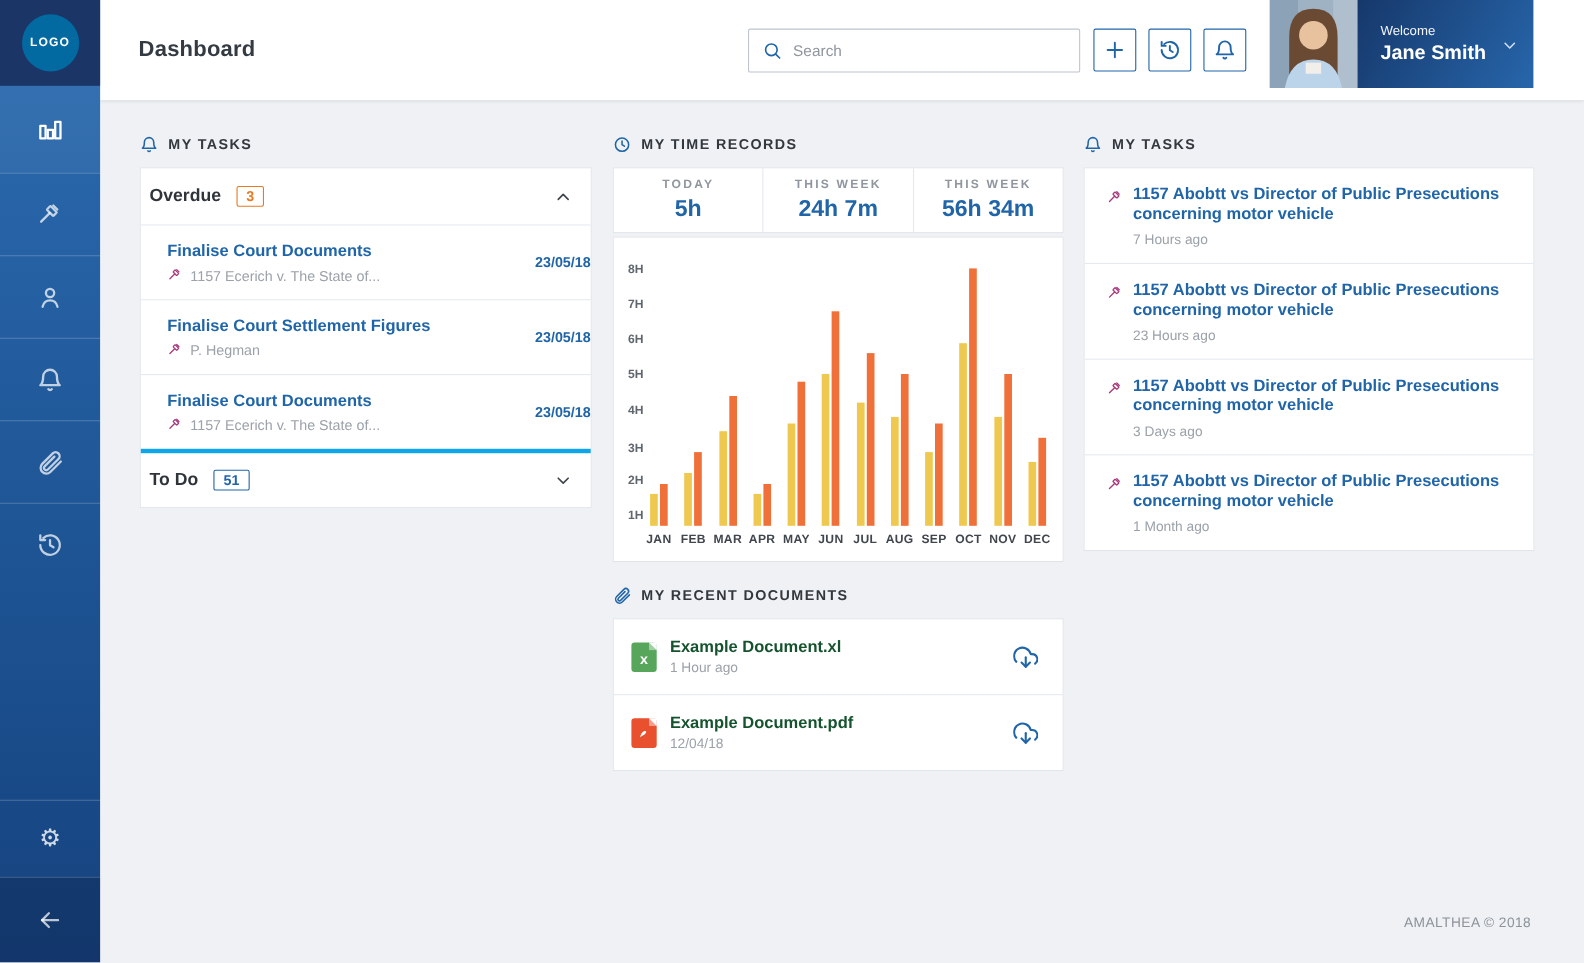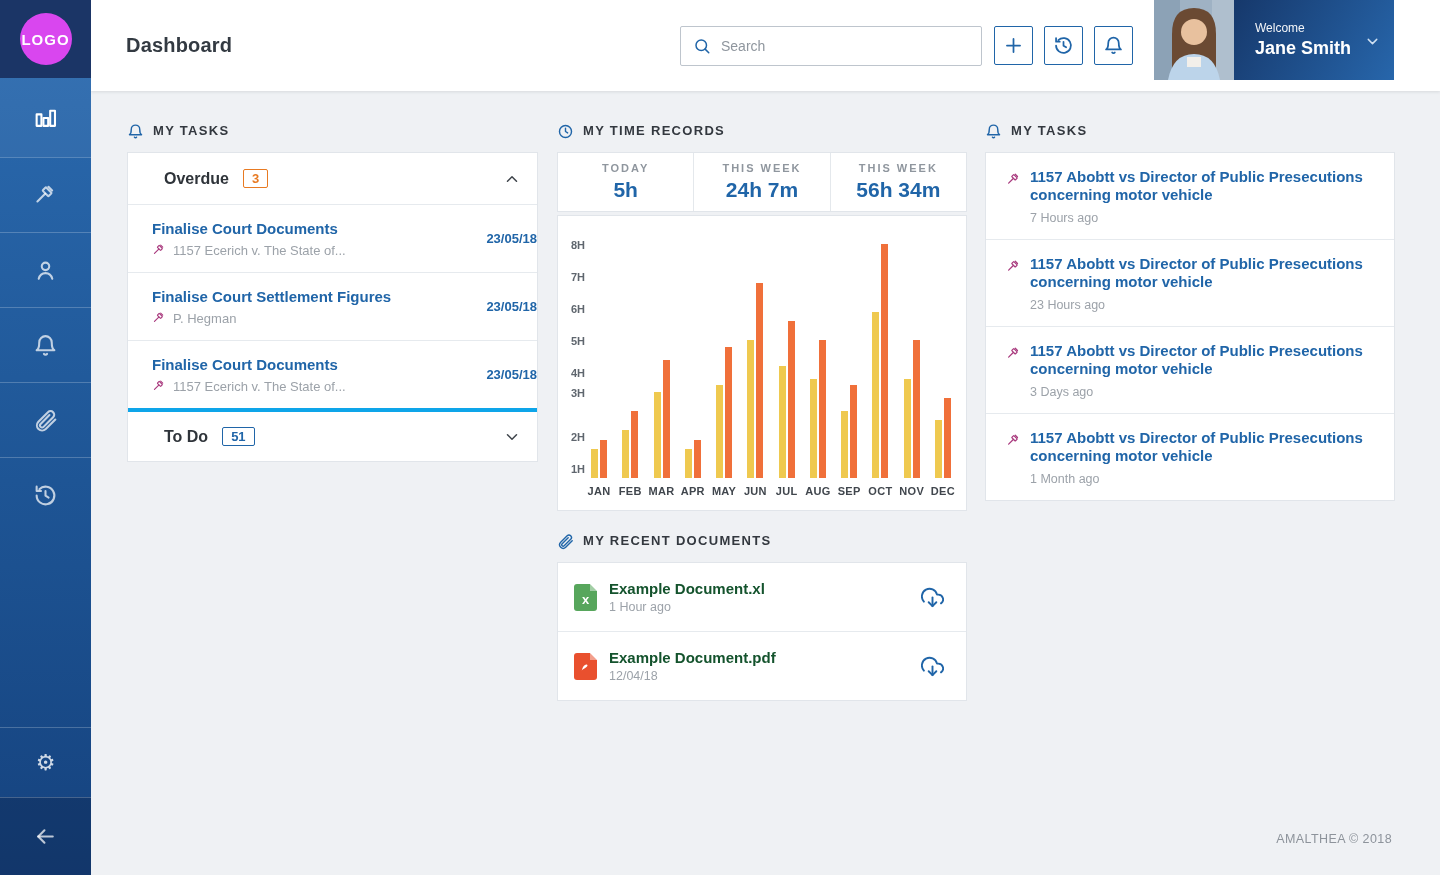--- a/index.html
+++ b/index.html
@@ -4,22 +4,22 @@
 <style>
   * { margin:0; padding:0; box-sizing:border-box; }
   html,body { width:1440px; height:875px; overflow:hidden;
     font-family:"Liberation Sans", sans-serif; background:#EFF1F4; }
   .app { display:flex; width:1440px; height:875px; }
 
   
   .sidebar { width:91px; flex:0 0 91px; display:flex; flex-direction:column;
     background:linear-gradient(180deg,#2C6CB1 0%, #1E5595 55%, #15427E 100%); z-index:5; }
   .logo-block { height:78px; background:#1B3566; display:flex; align-items:center; justify-content:center; }
-  .logo-circle { width:52px; height:52px; border-radius:50%; background:#d946ef; color:#FFFFFF;
-    font-size:15px; letter-spacing:1px; display:flex; align-items:center; justify-content:center; font-weight:700; }
+  .logo-circle { width:52px; height:52px; border-radius:50%; background:#0369a1; color:#FFFFFF;
+    font-size:11px; letter-spacing:1px; display:flex; align-items:center; justify-content:center; font-weight:700; }
   .nav-item { height:75px; display:flex; align-items:center; justify-content:center;
     color:rgba(255,255,255,0.72); cursor:pointer; border-top:1px solid rgba(255,255,255,0.22); }
   .nav-item.first { border-top:none; height:79px; }
   .nav-item.active { color:#FFFFFF; background:rgba(255,255,255,0.05); }
   .nav-item .ic { width:25px; height:25px; }
   .sidebar-bottom { margin-top:auto; }
   .nav-item.gear { height:70px; }
   .nav-item.collapse { height:78px; background:rgba(10,26,56,0.28); }
   .gear-glyph { font-family:"DejaVu Sans", sans-serif; font-size:22px; line-height:1; color:rgba(255,255,255,0.8); }
 
@@ -53,21 +53,21 @@
   .col-mid   { width:410px; flex:0 0 410px; margin-left:19px; }
   .col-right { width:410px; flex:0 0 410px; margin-left:18px; }
 
   .section-head { height:18px; display:flex; gap:9px; margin-bottom:11px;
     color:#33383F; font-size:13px; font-weight:700; letter-spacing:1.3px; }
   .section-head .ic { width:17px; height:17px; color:#2065A8; flex:0 0 17px; }
 
   .panel { background:#FFFFFF; border:1px solid #E1E5EA; }
 
   
-  .acc-head { height:51px; display:flex; align-items:center; padding:0 16px 0 36px; cursor:pointer; }
+  .acc-head { height:51px; display:flex; align-items:center; padding:0 16px 0 8px; cursor:pointer; }
   .acc-head.todo { height:53px; border-top:4px solid #0ea5e9; }
   .acc-label { font-size:16px; font-weight:700; color:#2F343A; }
   .badge { font-size:13px; font-weight:700; padding:1px 8px; border:1px solid; border-radius:2px; margin-left:14px; }
   .badge.orange { color:#E87A22; border-color:#E87A22; }
   .badge.blue   { color:#2065A8; border-color:#2065A8; }
   .acc-head .chev { margin-left:auto; width:18px; height:18px; color:#3E444B; }
   .task-row { height:68px; border-top:1px solid #E6EAEE; padding:0 0 0 24px;
     display:flex; align-items:center; }
   .task-main { flex:1; }
   .task-title { font-size:15px; font-weight:700; color:#2065A8; cursor:pointer; }
@@ -366,21 +366,21 @@
           </div>
           <div class="stat">
             <div class="stat-label">THIS WEEK</div>
             <div class="stat-value">56h 34m</div>
           </div>
         </div>
         <div class="panel chart-panel">
           <div id="chart-ylabels">
               <div class="y-label" style="top: 247.4px;">1H</div>
               <div class="y-label" style="top: 215.4px;">2H</div>
-              <div class="y-label" style="top: 171px;">3H</div>
+              <div class="y-label" style="top: 186px;">3H</div>
               <div class="y-label" style="top: 151.4px;">4H</div>
               <div class="y-label" style="top: 119.4px;">5H</div>
               <div class="y-label" style="top: 87.4px;">6H</div>
               <div class="y-label" style="top: 55.4px;">7H</div>
               <div class="y-label" style="top: 23.4px;">8H</div>
             </div>
           <div id="chart-bars">
               <div class="bar-group">
                 <div class="bar" style="height: 29px; background: rgb(239, 201, 79);"></div>
                 <div class="bar" style="height: 38px; background: rgb(240, 112, 58);"></div>

